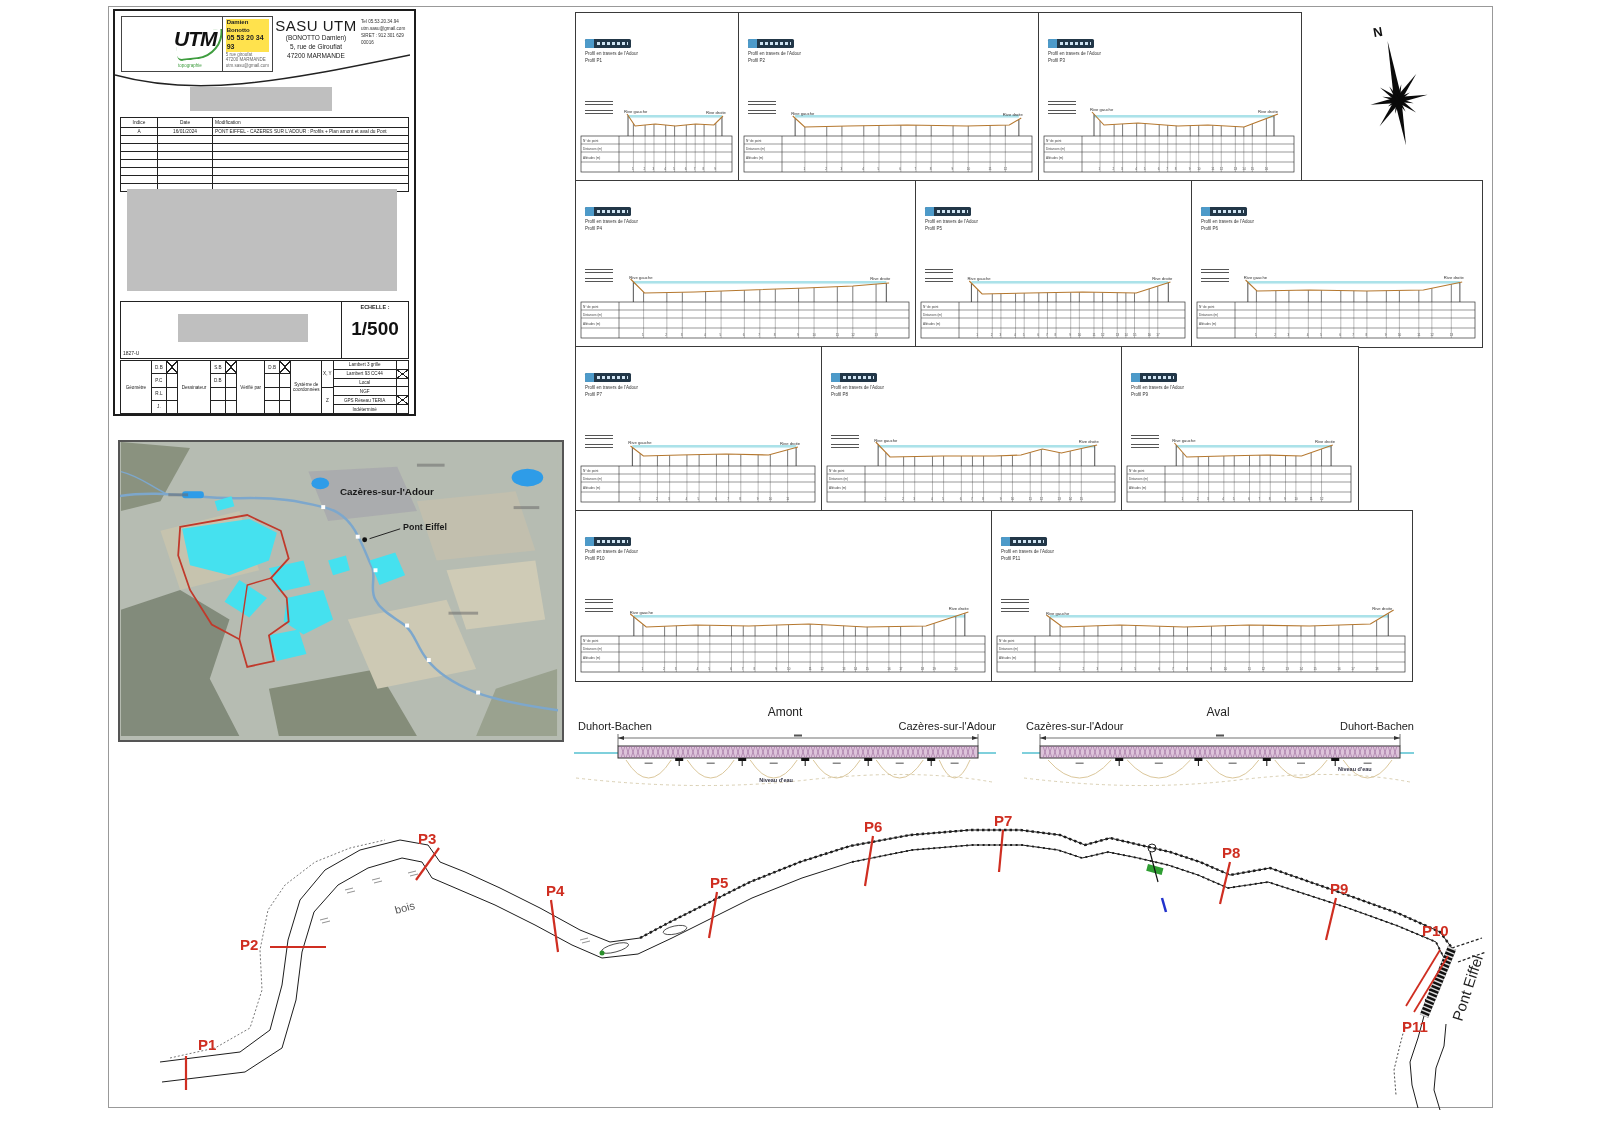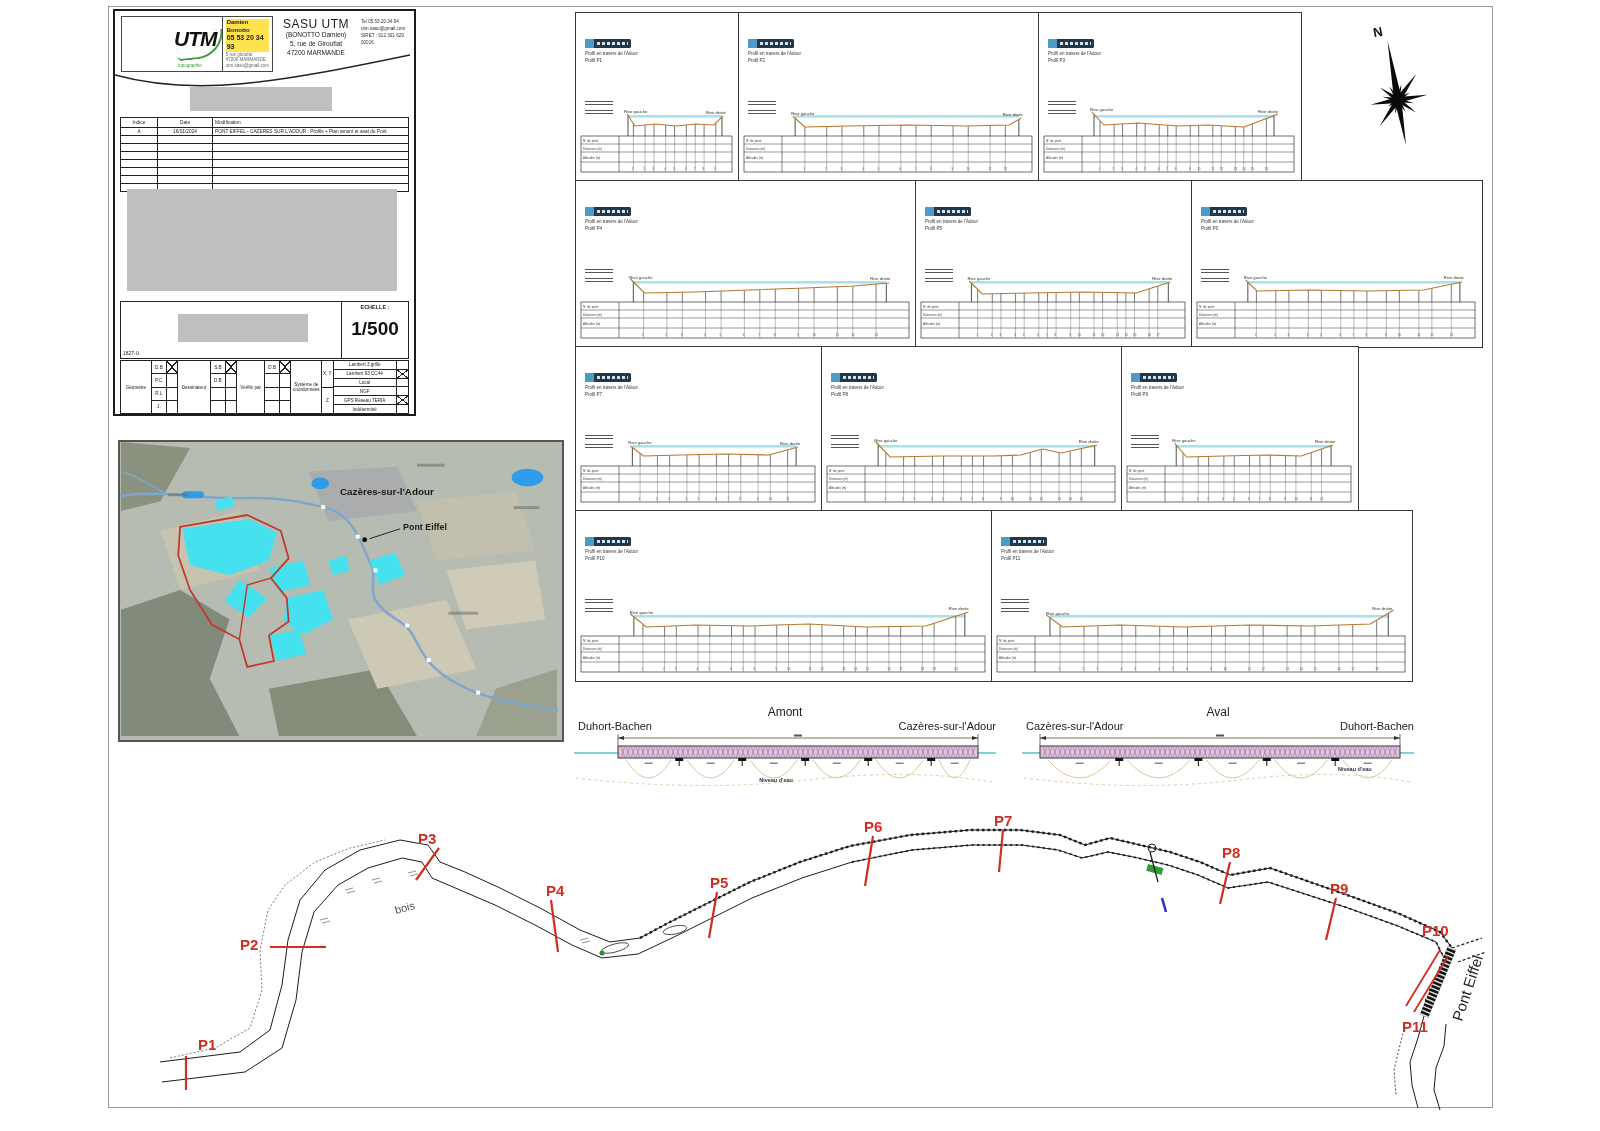--- a/index.html
+++ b/index.html
@@ -11,21 +11,21 @@
   .tb-head-card{position:absolute;left:6px;top:5px;width:150px;height:54px;border:1px solid #444;display:flex;}
   .utm-logo{width:62px;position:relative;overflow:hidden;margin-left:48px;}
   .utm-logo .brand{position:absolute;left:4px;top:10px;font-size:21px;font-weight:bold;font-style:italic;letter-spacing:-1px;color:#111;}
   .utm-logo .arc{position:absolute;left:6px;top:14px;width:46px;height:26px;border:2px solid #3f9d3f;border-top:none;border-left:none;border-radius:0 0 40px 8px;transform:rotate(-6deg);}
   .utm-logo .sub{position:absolute;left:8px;bottom:3px;font-size:4.5px;color:#3f9d3f;}
   .contact-card{flex:1;padding:2px 3px;border-left:1px solid #444;}
   .cc1,.cc2{background:#ffe24d;font-weight:bold;color:#222;font-size:6px;line-height:1.25;padding:0 1px;}
   .cc2{font-size:7px;}
   .ccs{font-size:4.5px;color:#666;line-height:1.25;}
   .company{position:absolute;left:158px;top:6px;width:86px;text-align:center;color:#1a1a1a;}
-  .company .nm{font-size:12px;letter-spacing:.5px;}
+  .company .nm{font-size:15px;letter-spacing:.5px;}
   .company .ln{font-size:6.5px;line-height:1.35;}
   .tb-right{position:absolute;left:246px;top:8px;width:50px;font-size:4.6px;color:#333;line-height:1.5;}
   .swoosh{position:absolute;left:0;top:38px;width:295px;height:64px;}
   .gbar1{position:absolute;left:75px;top:76px;width:142px;height:24px;background:#bfbfbf;}
   .revtable{position:absolute;left:5px;top:106px;width:287px;border:1px solid #222;font-size:4.8px;color:#222;}
   .revrow{display:flex;border-top:1px solid #222;}
   .revrow:first-child{border-top:none;}
   .revrow .c1{width:36px;border-right:1px solid #222;text-align:center;}
   .revrow .c2{width:54px;border-right:1px solid #222;text-align:center;}
   .revrow .c3{flex:1;padding-left:2px;white-space:nowrap;overflow:hidden;}

